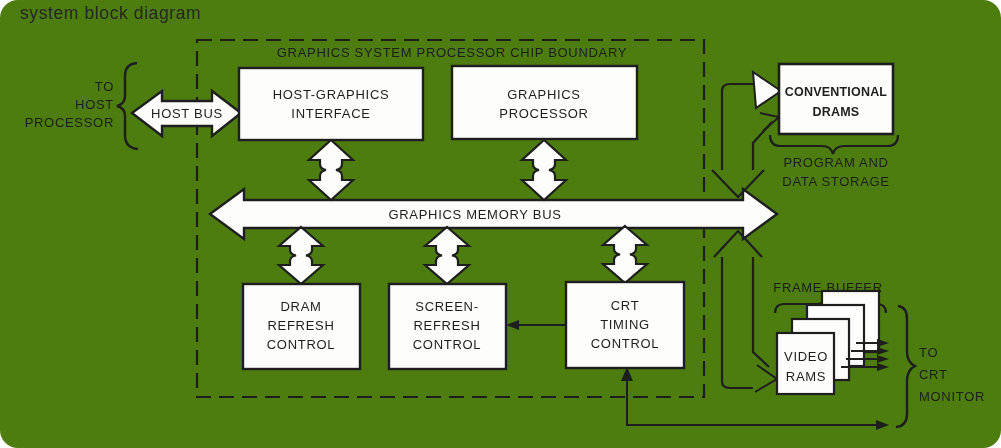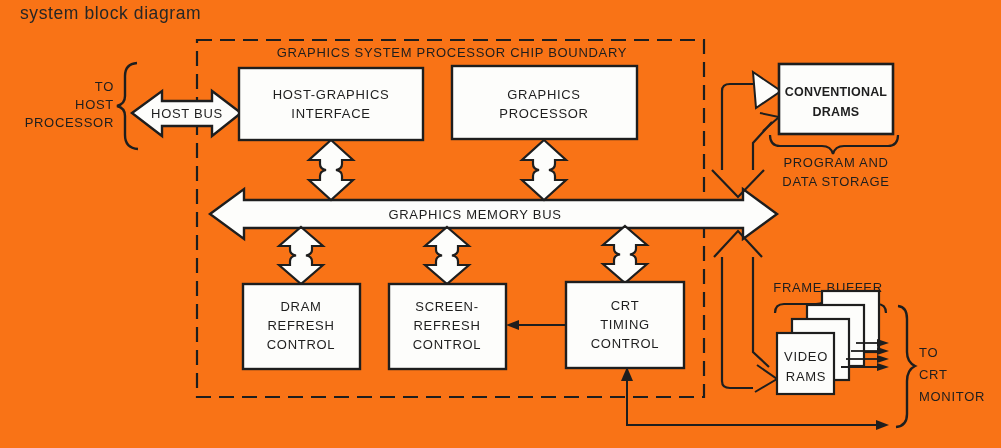--- a/index.html
+++ b/index.html
@@ -1,17 +1,17 @@
 <!DOCTYPE html>
 <html><head>
 <meta charset="utf-8">
 <style>
   html,body{margin:0;padding:0;background:#ffffff;}
-  .stage{position:relative;width:1001px;height:448px;background:#f97316;overflow:hidden;
-         font-family:"Liberation Sans",sans-serif;}
+  .stage{position:relative;width:1001px;height:448px;background:#4d7c0f;overflow:hidden;
+         font-family:"Liberation Sans",sans-serif;border-radius:18px;}
   svg{display:block;}
   svg text{font-family:"Liberation Sans",sans-serif;fill:#1e1e1e;}
   .title{font-size:17.5px;letter-spacing:0.6px;fill:#262626;}
   .lbl{font-size:13px;letter-spacing:0.7px;}
   .lblb{font-size:12.5px;letter-spacing:0.2px;font-weight:bold;}
   .ctr{text-anchor:middle;}
   .endt{text-anchor:end;}
   .ink{stroke:#1e1e1e;fill:none;}
   .inkw{stroke:#1e1e1e;fill:#fdfdfb;}
   .inkf{fill:#1e1e1e;stroke:none;}

